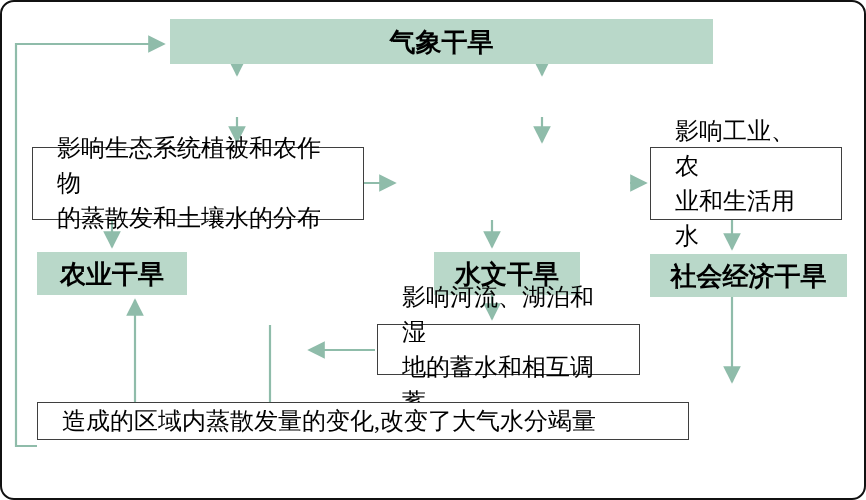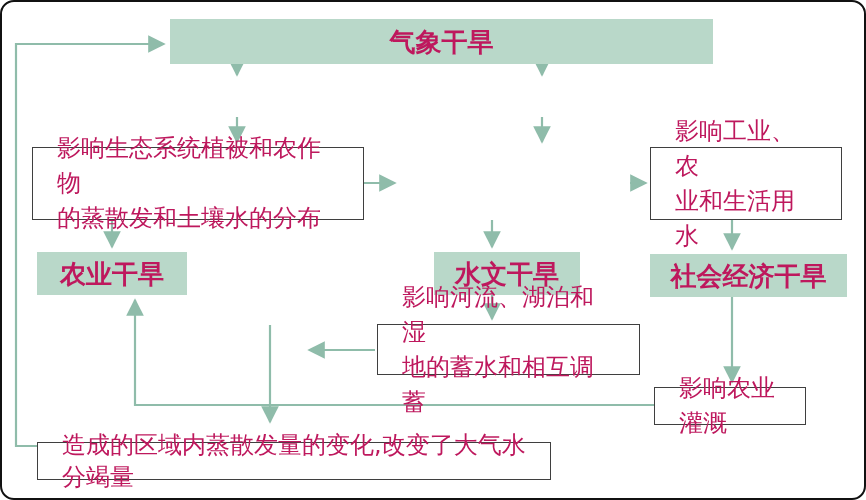--- a/index.html
+++ b/index.html
@@ -20,21 +20,21 @@
   .connectors {
     position: absolute; left: 0; top: 0;
     width: 866px; height: 500px;
     pointer-events: none;
   }
   .node {
     position: absolute;
     display: flex;
     align-items: center;
     white-space: pre-line;
-    color: #be185d;
+    color: #000000;
   }
   .box-green {
     background: #b9d8c9;
     justify-content: center;
     text-align: center;
     font-weight: 700;
     font-size: 26px;
     line-height: 34px;
   }
   .box-green.title { font-size: 26px; }
@@ -98,17 +98,16 @@
   <div class="node box-green" style="left:35px; top:250px; width:150px; height:43px;">农业干旱</div>
 
 
   <div class="node box-green" style="left:432px; top:250px; width:146px; height:43px;">水文干旱</div>
 
   <div class="node box-green" style="left:648px; top:252px; width:197px; height:43px;">社会经济干旱</div>
 
   <div class="node box-white" style="left:375px; top:322px; width:263px; height:51px;">影响河流、湖泊和湿
 地的蓄水和相互调蓄</div>
 
-  <div class="node box-white" style="left:652px; top:385px; width:152px; height:38px;">影响农业灌溉</div>
 
-  <div class="node box-white" style="left:35px; top:440px; width:514px; height:38px; line-height:32px;">造成的区域内蒸散发量的变化,改变了大气水分竭量</div>
+  <div class="node box-white" style="left:35px; top:400px; width:652px; height:38px; line-height:32px;font-family:Liberation Serif, serif;">造成的区域内蒸散发量的变化,改变了大气水分竭量</div>
 
 </div>
 
 </body></html>

